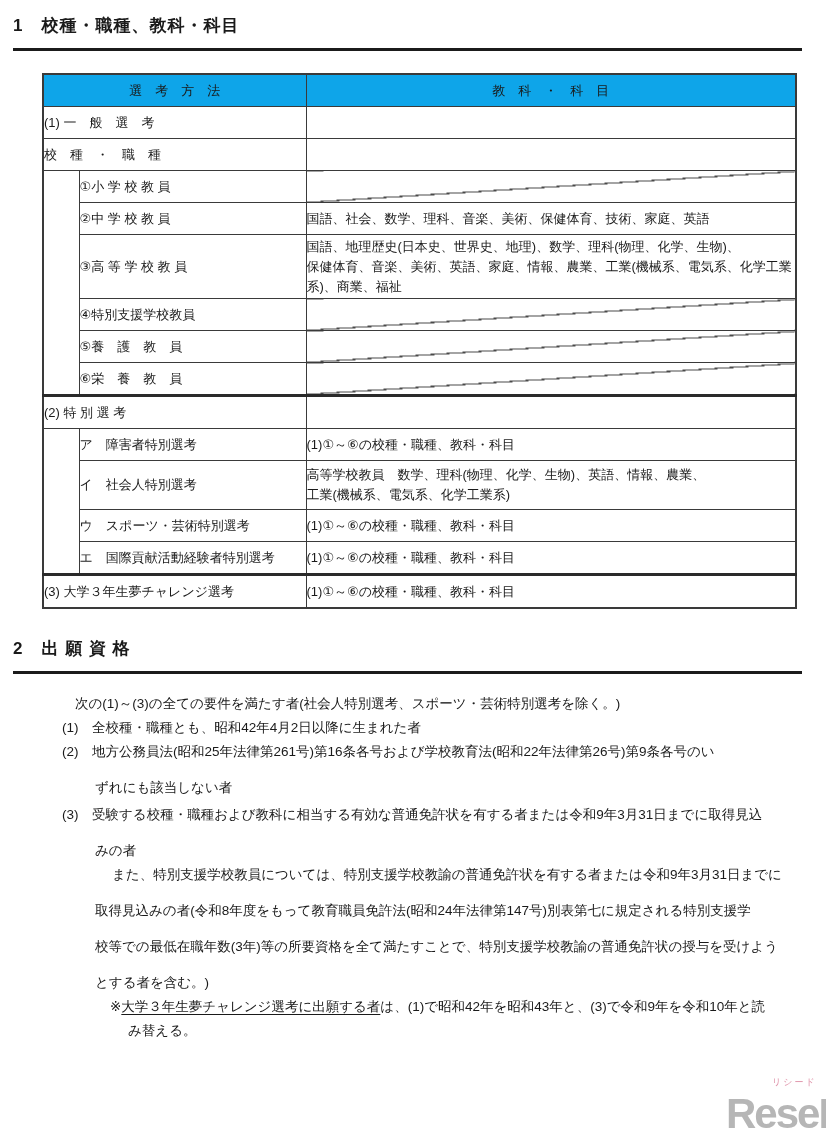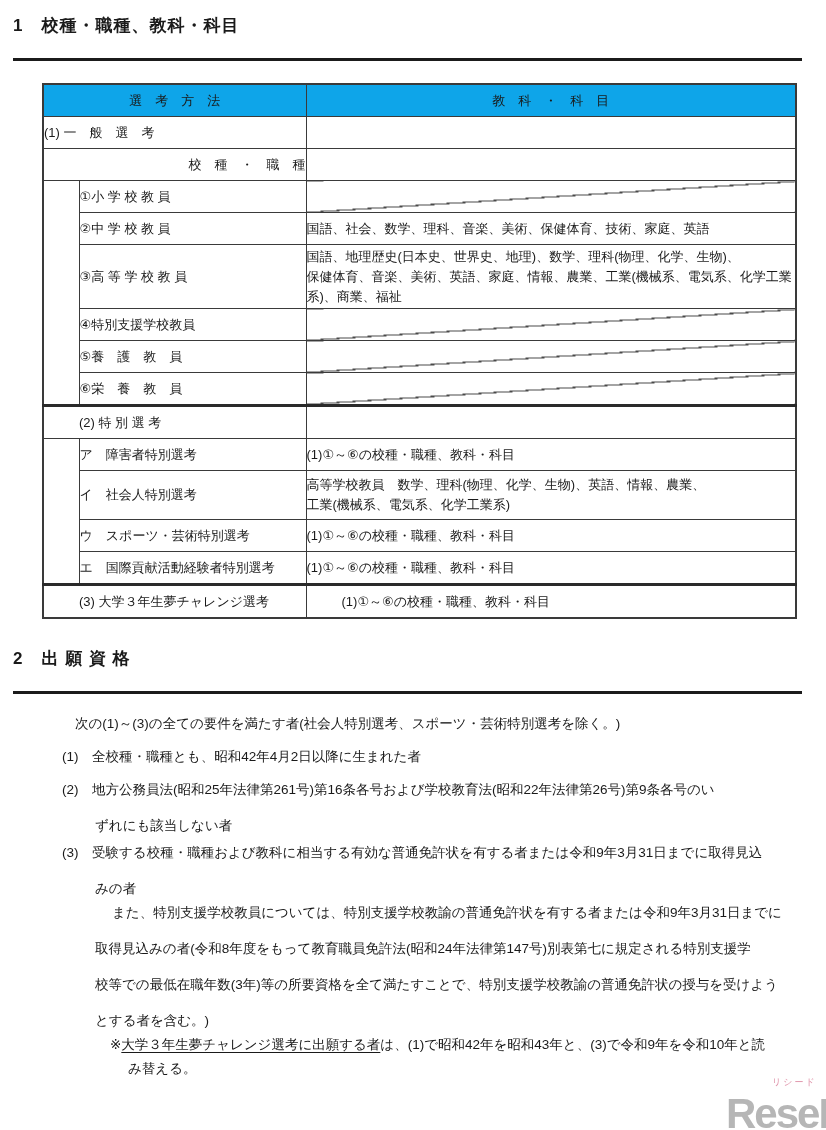--- a/index.html
+++ b/index.html
@@ -9,21 +9,21 @@
     color:#1a1a1a;
     font-family:"Liberation Sans","DejaVu Sans",sans-serif;
     position:relative;
     overflow:hidden;
   }
   .page { padding:14px 13px 0 13px; }
 
   .sec-title {
     font-size:17px; font-weight:bold; letter-spacing:1px;
     border-bottom:3px solid #1b1b1b;
-    padding-bottom:21px; margin:0;
+    padding-bottom:11px; margin:0;
     width:789px;
   }
   .sec-title.second { margin-top:28px; }
 
   
   table.sel {
     border-collapse:collapse;
     table-layout:fixed;
     width:753px;
     margin:22px 0 0 29px;
@@ -34,50 +34,50 @@
     font-size:13px; font-weight:normal;
     padding:0; vertical-align:middle;
     overflow:hidden;
   }
   th.head {
     background:#0ea5e9; height:31px;
     text-align:center; font-size:13.5px;
   }
   td.lbl  { padding-left:8px;  height:31px; text-align:left; }
   td.lbl2 { padding-left:26px; height:31px; text-align:left; }
-  td.center { text-align:right; height:31px; }
+  td.center { text-align:left; height:31px; }
   td.subj {
     padding:2px 4px 2px 7px;
     line-height:20px;
     white-space:pre-wrap;
     text-align:left;
   }
   td.spacer { }
   tr.tall  td { height:63px; }
   tr.tall2 td { height:48px; }
-  tr.thick-t td { border-top:3px solid #2a2a2a;padding-left:35px; }
+  tr.thick-t td { border-top:3px solid #2a2a2a; }
   td.diag {
     background:linear-gradient(to bottom right,
       transparent calc(50% - 0.6px),
       #4a4a4a calc(50% - 0.6px),
       #4a4a4a calc(50% + 0.6px),
       transparent calc(50% + 0.6px));
   }
 
   
   .remarks { display:flex; margin:24px 0 0 17px; font-size:13.5px; }
   .remarks-label { width:62px; line-height:33px; flex:none; }
   .remarks-items { }
   .remarks-items .ritem { line-height:33px; white-space:nowrap; }
 
   
   .elig { margin-top:18px; font-size:13.5px; line-height:24px; }
   .elig .line { white-space:nowrap; }
   .ml-intro { margin-left:62px; }
-  .ml-num   { margin-left:49px; margin-top:9px; }
+  .ml-num   { margin-left:49px; }
   .ml-num3  { margin-left:49px; margin-top:3px; }
   .ml-cont  { margin-left:82px;margin-top:12px; }
   .ml-mata  { margin-left:99px; }
   .ml-note  { margin-left:97px; }
   .ml-last  { margin-left:115px; }
   .u { text-decoration:underline; text-underline-offset:3px; }
 
   
   .wm { position:absolute; left:726px; bottom:0; width:220px; height:54px; }
   .wm-ruby {

